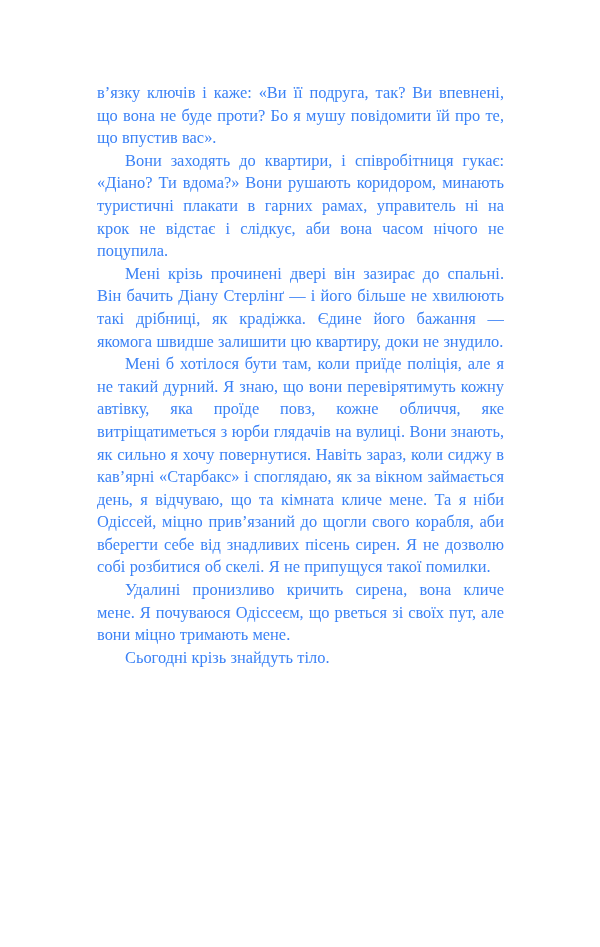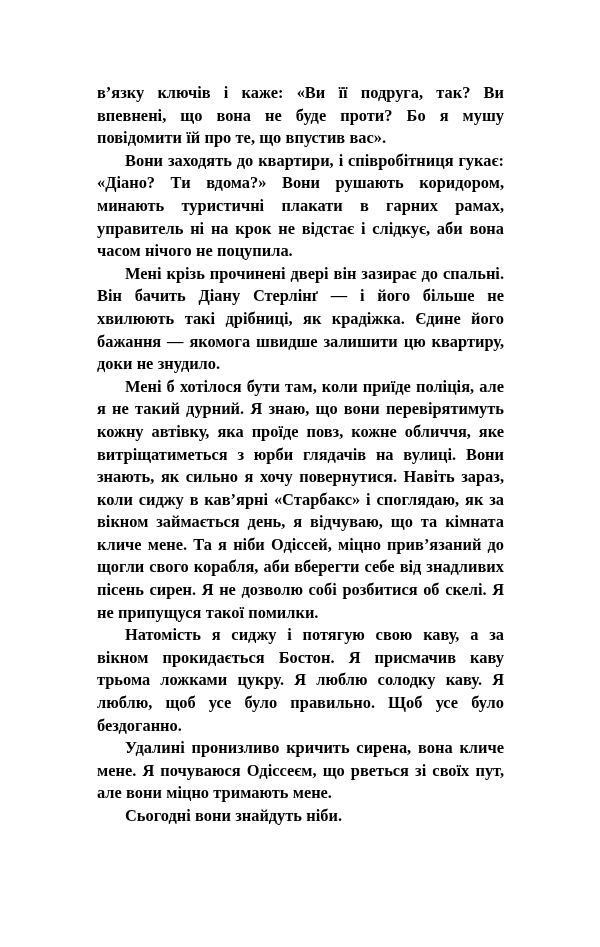--- a/index.html
+++ b/index.html
@@ -13,44 +13,42 @@
     height: 947px;
     background: #ffffff;
     overflow: hidden;
     font-family: "Liberation Serif", "DejaVu Serif", serif;
   }
   .text-block {
     position: absolute;
     left: 97px;
     top: 82px;
     width: 407px;
-    color: #000000;
+    color: #3b82f6;
     font-size: 16.4px;
     line-height: 22.6px;
     text-align: justify;
     hyphens: auto;
     -webkit-hyphens: auto;
     word-spacing: 0.2px;
-    font-weight: bold;
   }
   .text-block p {
     margin: 0;
     padding: 0;
     text-indent: 28px;
   }
   .text-block p.no-indent {
     text-indent: 0;
   }
 </style>
 </head>
 <body>
 
 <div class="page">
   <div class="text-block">
     <p class="no-indent">в’язку ключів і каже: «Ви її подруга, так? Ви впевнені, що вона не буде проти? Бо я мушу повідомити їй про те, що впустив вас».</p>
     <p>Вони заходять до квартири, і співробітниця гукає: «Діано? Ти вдома?» Вони рушають коридором, минають туристичні плакати в гарних рамах, управитель ні на крок не відстає і слідкує, аби вона часом нічого не поцупила.</p>
     <p>Мені крізь прочинені двері він зазирає до спальні. Він бачить Діану Стерлінґ — і його більше не хвилюють такі дрібниці, як крадіжка. Єдине його бажання — якомога швидше залишити цю квартиру, доки не знудило.</p>
     <p>Мені б хотілося бути там, коли приїде поліція, але я не такий дурний. Я знаю, що вони перевірятимуть кожну автівку, яка проїде повз, кожне обличчя, яке витріщатиметься з юрби глядачів на вулиці. Вони знають, як сильно я хочу повернутися. Навіть зараз, коли сиджу в кав’ярні «Старбакс» і споглядаю, як за вікном займається день, я відчуваю, що та кімната кличе мене. Та я ніби Одіссей, міцно прив’язаний до щогли свого корабля, аби вберегти себе від знадливих пісень сирен. Я не дозволю собі розбитися об скелі. Я не припущуся такої помилки.</p>
-    <p>Натомість я сиджу і потягую свою каву, а за вікном прокидається Бостон. Я присмачив каву трьома ложками цукру. Я люблю солодку каву. Я люблю, щоб усе було правильно. Щоб усе було бездоганно.</p>
     <p>Удалині пронизливо кричить сирена, вона кличе мене. Я почуваюся Одіссеєм, що рветься зі своїх пут, але вони міцно тримають мене.</p>
-    <p>Сьогодні вони знайдуть ніби.</p>
+    <p>Сьогодні крізь знайдуть тіло.</p>
   </div>
 </div>
 
 </body></html>

